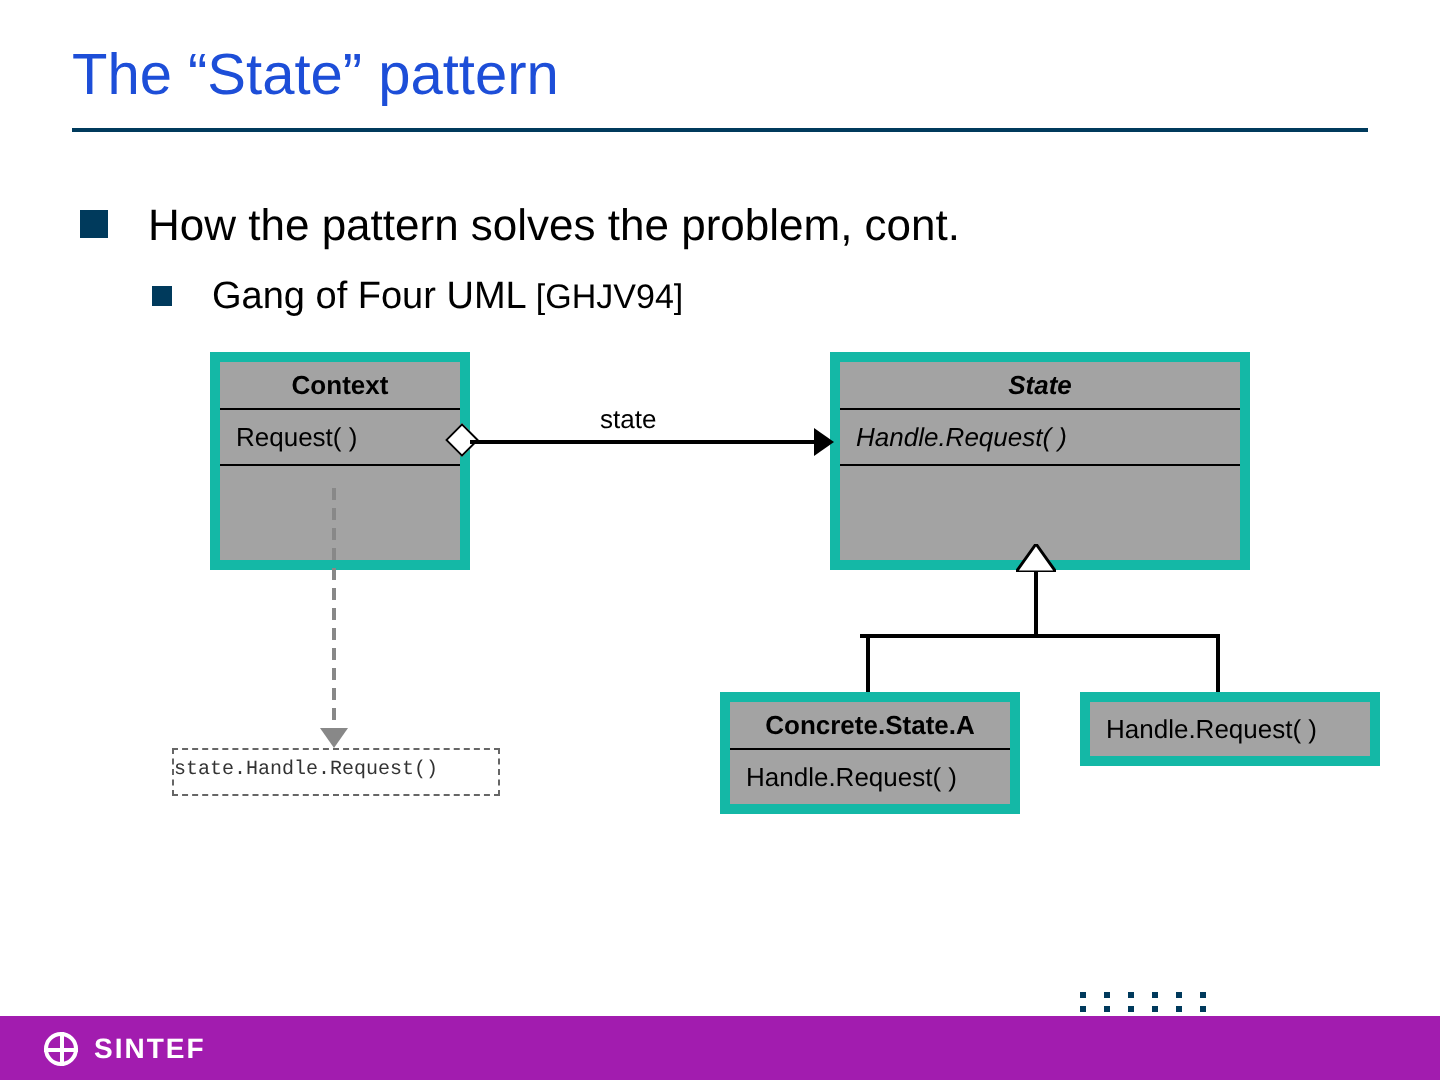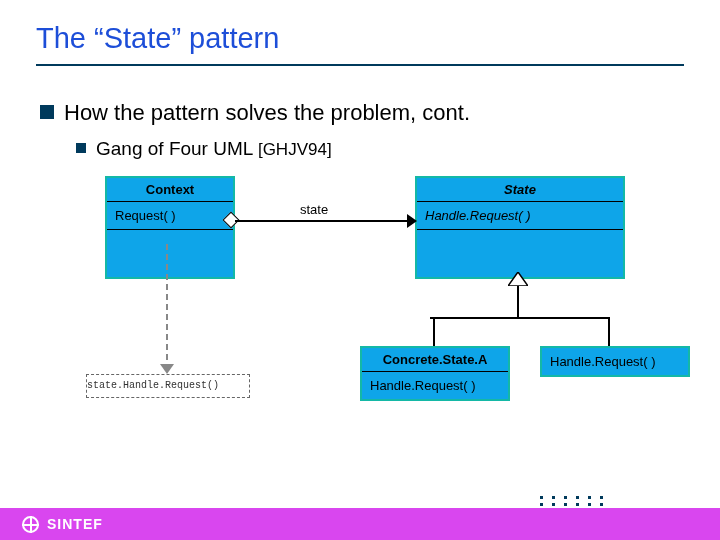--- a/index.html
+++ b/index.html
@@ -21,21 +21,21 @@
     position: absolute;
     left: 36px;
     top: 64px;
     width: 648px;
     height: 2px;
     background: #003a5c;
   }
   .bullet-row {
     display: flex;
     align-items: flex-start;
-    gap: 10px;
+    gap: 20px;
   }
   .sq-bullet {
     width: 14px;
     height: 14px;
     background: #003a5c;
     flex: 0 0 auto;
     margin-top: 5px;
   }
   .sq-bullet.small {
     width: 10px;
@@ -57,22 +57,22 @@
 
   .diagram {
     position: absolute;
     left: 50px;
     top: 170px;
     width: 640px;
     height: 270px;
   }
   .uml-box {
     position: absolute;
-    background: #0ea5e9;
-    border: 2px solid #14b8a6;
+    background: #a3a3a3;
+    border: 5px solid #14b8a6;
     font-size: 13px;
   }
   .uml-header {
     text-align: center;
     font-weight: bold;
     padding: 4px 0;
     border-bottom: 1px solid #000;
   }
   .uml-body {
     padding: 6px 8px;
@@ -191,21 +191,21 @@
     border-right: 7px solid transparent;
   }
 
   
   .footer-band {
     position: absolute;
     left: 0;
     bottom: 0;
     width: 720px;
     height: 32px;
-    background: #d946ef;
+    background: #a21caf;
     display: flex;
     align-items: center;
     padding-left: 22px;
     gap: 8px;
     text-align: right;
   }
   .logo-basket {
     width: 17px;
     height: 17px;
     border: 2px solid #fff;

